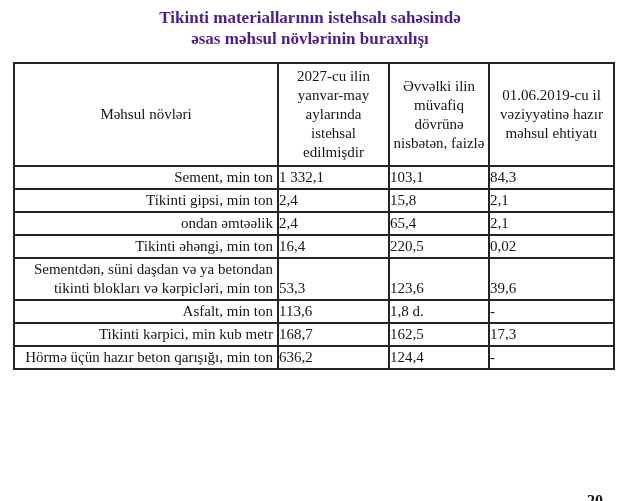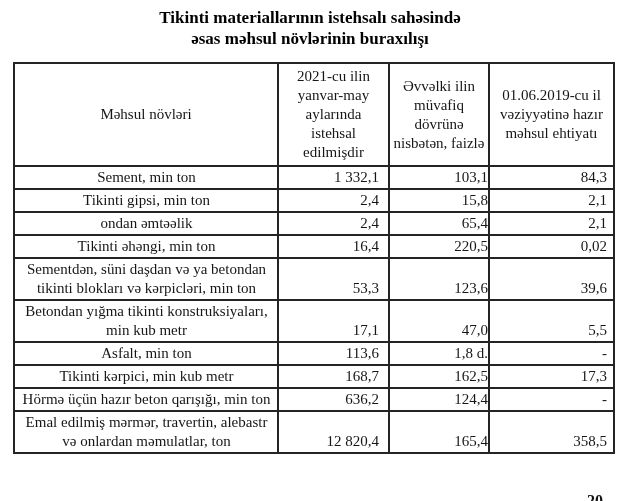--- a/index.html
+++ b/index.html
@@ -14,21 +14,21 @@
     position: relative;
     font-family: "Liberation Serif", "DejaVu Serif", serif;
     color: #141414;
   }
   .doc-title {
     margin-top: 7px;
     text-align: center;
     font-weight: bold;
     font-size: 17px;
     line-height: 21px;
-    color: #000000;
+    color: #4c1d95;
   }
   table.stat-table {
     position: absolute;
     left: 13px;
     top: 62px;
     width: 600px;
     border-collapse: collapse;
     table-layout: fixed;
     font-size: 15px;
     color: #161616;
@@ -40,29 +40,28 @@
   }
   table.stat-table th {
     font-weight: normal;
     text-align: center;
     vertical-align: middle;
     line-height: 19px;
     padding: 2px 3px;
     height: 97px;
   }
   td.lbl {
-    text-align: center;
+    text-align: right;
     vertical-align: middle;
     padding: 1px 4px 1px 5px;
     line-height: 19px;
   }
   td.lbl.center {
   }
   td.val {
-    text-align: right;
     vertical-align: bottom;
     line-height: 19px;
     padding: 1px 0;
   }
   td.v2 { padding-right: 9px; }
   td.v3 { }
   td.v4 { padding-right: 6px; margin-top: 44px; }
   .page-number {
     position: absolute;
     left: 587px;
@@ -84,21 +83,21 @@
 <table class="stat-table">
   <colgroup>
     <col style="width:264px">
     <col style="width:111px">
     <col style="width:100px">
     <col style="width:125px">
   </colgroup>
   <thead>
     <tr>
       <th>Məhsul növləri</th>
-      <th>2021-cu ilin yanvar-may aylarında istehsal edilmişdir</th>
+      <th>2027-cu ilin yanvar-may aylarında istehsal edilmişdir</th>
       <th>Əvvəlki ilin müvafiq dövrünə nisbətən, faizlə</th>
       <th>01.06.2019-cu il vəziyyətinə hazır məhsul ehtiyatı</th>
     </tr>
   </thead>
   <tbody>
       <tr>
         <td class="lbl">Sement, min ton</td>
         <td class="val v2">1 332,1</td>
         <td class="val v3">103,1</td>
         <td class="val v4">84,3</td>
@@ -121,45 +120,33 @@
         <td class="val v3">220,5</td>
         <td class="val v4">0,02</td>
       </tr>
       <tr>
         <td class="lbl">Sementdən, süni daşdan və ya betondan tikinti blokları və kərpicləri, min ton</td>
         <td class="val v2">53,3</td>
         <td class="val v3">123,6</td>
         <td class="val v4">39,6</td>
       </tr>
       <tr>
-        <td class="lbl">Betondan yığma tikinti konstruksiyaları, min kub metr</td>
-        <td class="val v2">17,1</td>
-        <td class="val v3">47,0</td>
-        <td class="val v4">5,5</td>
-      </tr>
-      <tr>
         <td class="lbl">Asfalt, min ton</td>
         <td class="val v2">113,6</td>
         <td class="val v3">1,8 d.</td>
         <td class="val v4">-</td>
       </tr>
       <tr>
         <td class="lbl">Tikinti kərpici, min kub metr</td>
         <td class="val v2">168,7</td>
         <td class="val v3">162,5</td>
         <td class="val v4">17,3</td>
       </tr>
       <tr>
         <td class="lbl">Hörmə üçün hazır beton qarışığı, min ton</td>
         <td class="val v2">636,2</td>
         <td class="val v3">124,4</td>
         <td class="val v4">-</td>
       </tr>
-      <tr>
-        <td class="lbl">Emal edilmiş mərmər, travertin, alebastr və onlardan məmulatlar, ton</td>
-        <td class="val v2">12 820,4</td>
-        <td class="val v3">165,4</td>
-        <td class="val v4">358,5</td>
-      </tr>
     </tbody>
 </table>
 
 <div class="page-number">20</div>
 
 </body></html>

